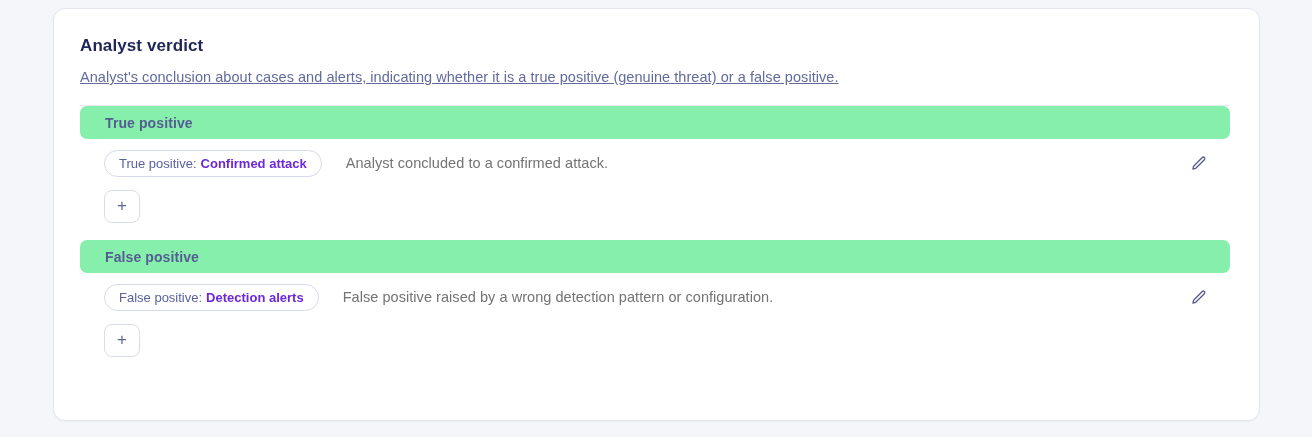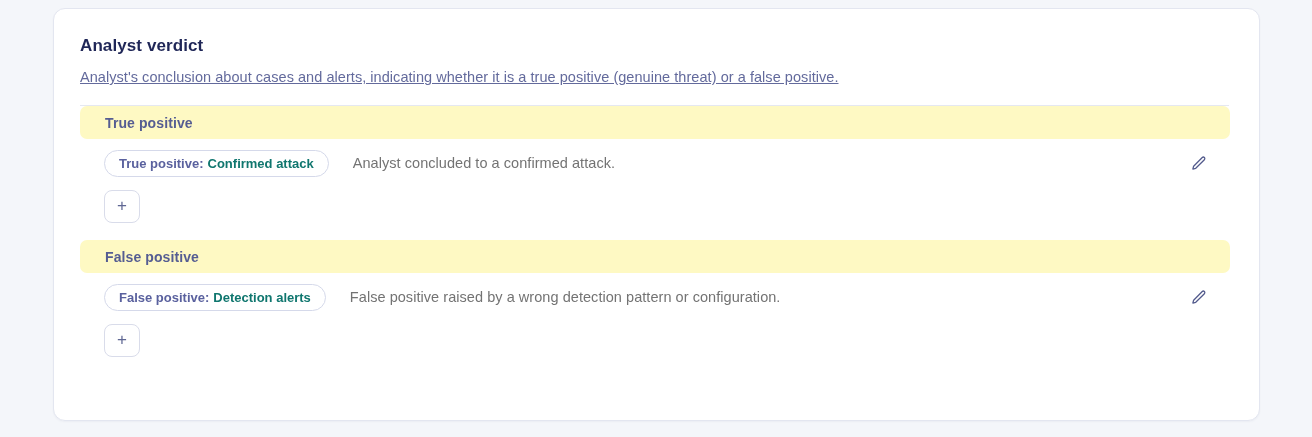--- a/index.html
+++ b/index.html
@@ -66,21 +66,21 @@
     background: #e5e8f1;
     width: 1149px;
   }
 
   .group {
     margin-top: 0;
   }
 
   .group-header {
     height: 33px;
-    background: #fef9c3;
+    background: #86efac;
     border-radius: 7px;
     display: flex;
     align-items: center;
     padding-left: 25px;
     box-sizing: border-box;
     width: 1150px;
   }
 
   .group-header-label {
     font-size: 14px;
@@ -110,25 +110,25 @@
     border: 1px solid #d5d9ea;
     border-radius: 14px;
     background: #ffffff;
     font-size: 13px;
     white-space: nowrap;
     box-sizing: border-box;
   }
 
   .chip-prefix {
     color: #5a619e;
-    font-weight: bold;
+    font-weight: normal;
   }
 
   .chip-value {
-    color: #0f766e;
+    color: #6d28d9;
     font-weight: bold;
     margin-left: 4px;
   }
 
   .row-desc {
     margin-left: 24px;
     font-size: 14.5px;
     color: #737373;
     letter-spacing: 0.05px;
     flex: 0 0 auto;

